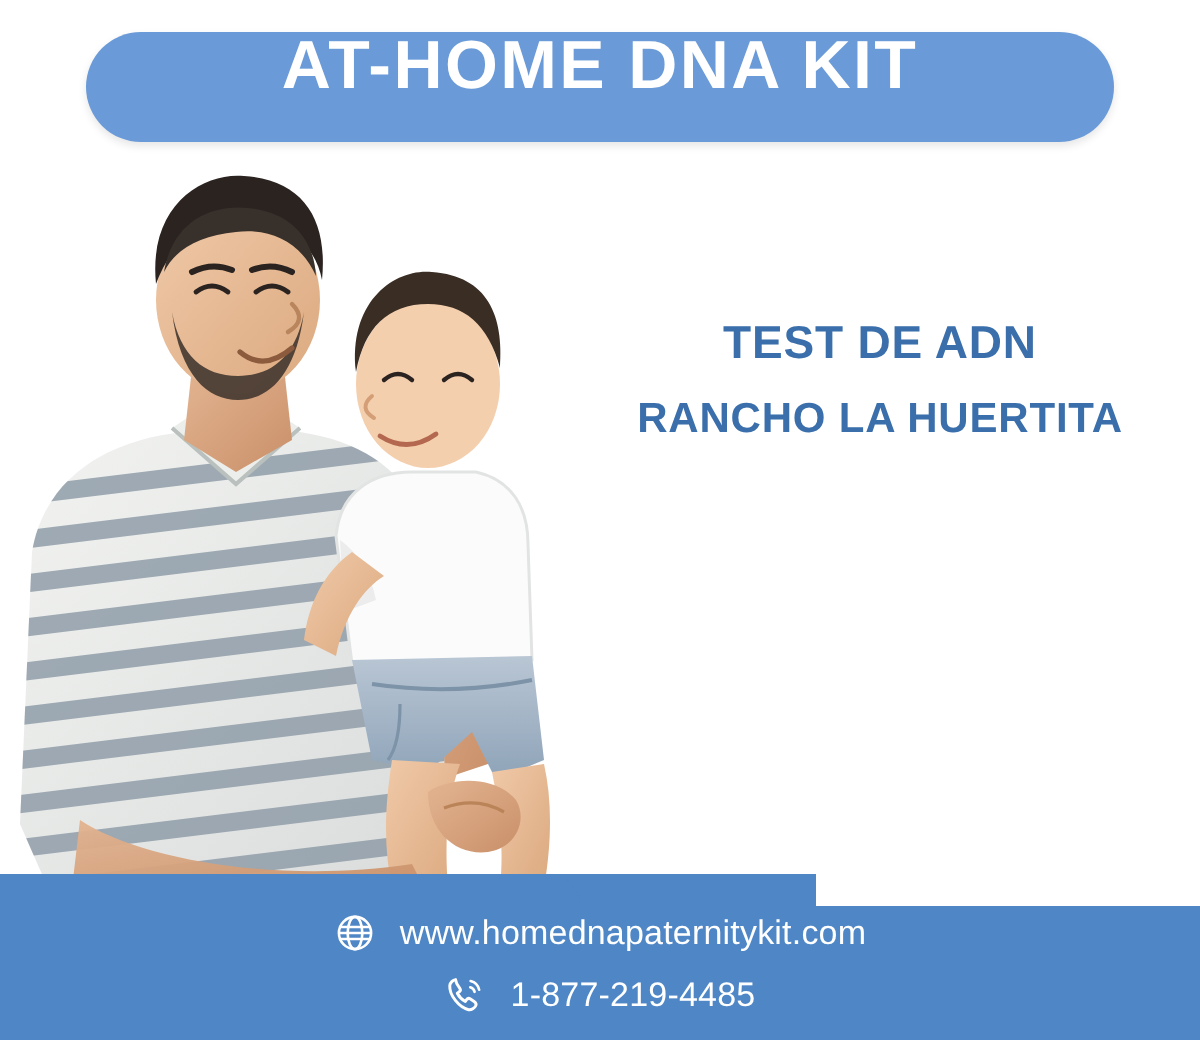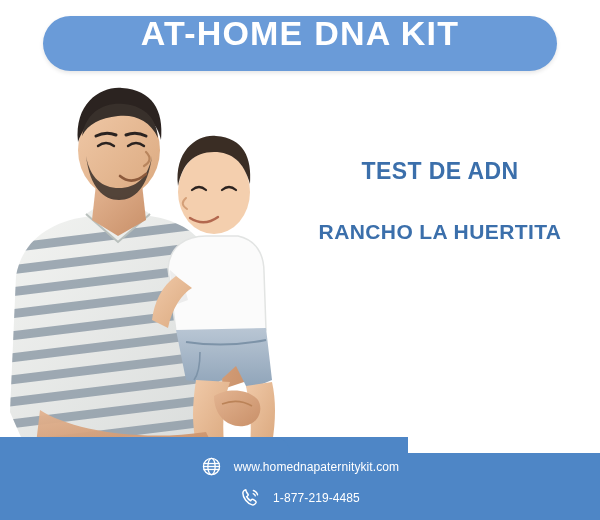--- a/index.html
+++ b/index.html
@@ -60,21 +60,21 @@
     text-align: center;
   }
   .headline-line {
     color: #3b6fab;
     font-weight: bold;
     font-size: 23px;
     letter-spacing: 0.4px;
     line-height: 1;
     white-space: nowrap;
   }
-  .headline-line.l1 { margin-bottom: 38px; }
+  .headline-line.l1 { margin-bottom: 16px; }
   .headline-line.l2 { margin-bottom: 38px; }
   .headline-line.l3 { font-size: 21px; }
 
   
   .footer-band {
     position: absolute;
     left: 0;
     top: 437px;
     width: 600px;
     height: 83px;
@@ -125,21 +125,21 @@
     align-items: center;
   }
   .footer-icon {
     display: inline-flex;
     align-items: center;
     justify-content: center;
     margin-right: 12px;
     flex: none;
   }
   .footer-text {
-    font-size: 12px;
+    font-size: 17px;
     color: #ffffff;
     white-space: nowrap;
     letter-spacing: 0.1px;
   }
 </style>
 </head>
 <body>
 
 <div id="canvas">
 

